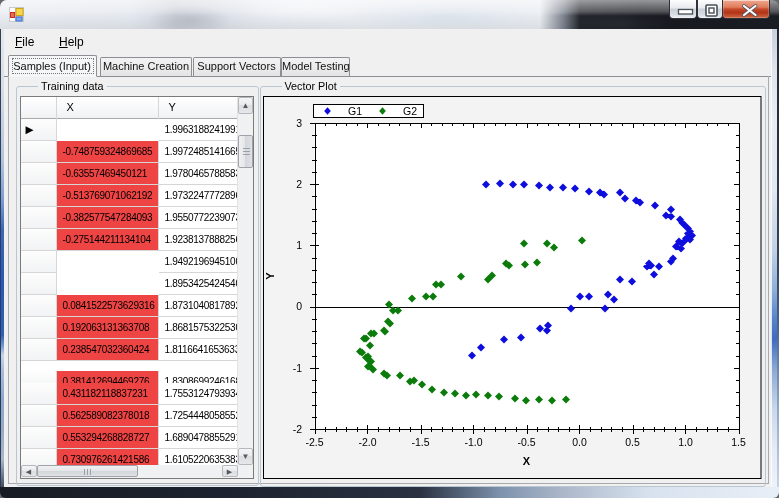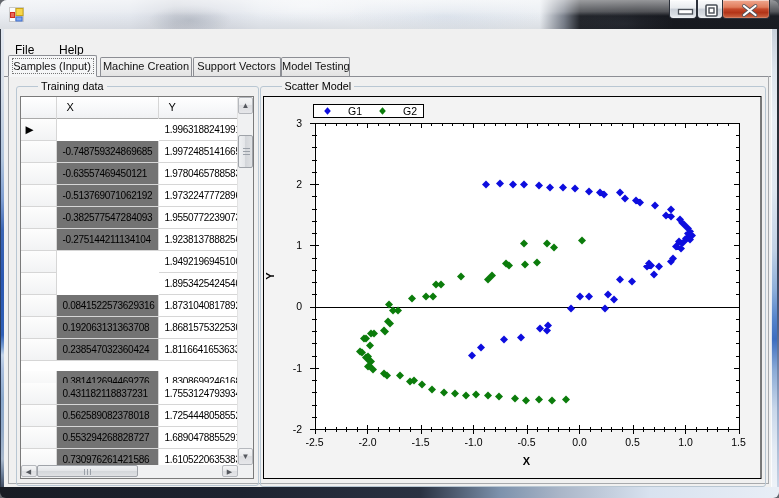--- a/index.html
+++ b/index.html
@@ -17,30 +17,30 @@
 #bleft:before { content:""; position:absolute; left:0; top:0; width:1px; height:100%; background:linear-gradient(180deg,#3a404a 0,#2c3e60 200px,#284070 250px,#2a3a58 300px,#333c4c 458px); }
 #bleft:after { content:""; position:absolute; left:3.6px; top:0; width:1.4px; height:100%; background:rgba(255,255,255,.8); }
 #bright { position:absolute; left:771px; top:29px; width:8px; height:458px;
   background:linear-gradient(180deg,#c8d0da 0,#dde4ed 40px,#e8edf4 90px,#dfe7f0 160px,#c2d2e6 220px,#8fb0da 260px,#5584cb 290px,#3d6dc0 310px,#89a9d6 340px,#c9d7ea 380px,#e4ebf4 420px,#eef2f8 458px); }
 #bright:before { content:""; position:absolute; left:0; top:0; width:1.2px; height:100%; background:rgba(255,255,255,.8); }
 #bright:after { content:""; position:absolute; right:0; top:0; width:1.6px; height:100%; background:linear-gradient(180deg,#23272f 0,#2b303a 120px,#39445a 240px,#51648a 300px,#93a7c6 380px,#c7d4e6 458px); }
 #bbot { position:absolute; left:0; top:487px; width:779px; height:11px;
   background:linear-gradient(90deg,#181c24 0,#1d2330 240px,#2a3242 420px,#7d92ac 500px,#aab6c8 560px,#d8e2ef 650px,#e8eef6 779px); }
 #client { position:absolute; left:4px; top:29px; width:767px; height:458px; background:#f0f0f0; }
 #menubar { position:absolute; left:4px; top:29px; width:767px; height:25px; background:#f0f0f0; font-size:12px; }
-#menubar span.mi { position:absolute; top:6px;margin-top:8px; }
+#menubar span.mi { position:absolute; top:6px; }
 .tab { position:absolute; background:linear-gradient(180deg,#f2f2f2,#ebebeb 60%,#e3e3e3); border:1px solid #8c8e94; border-bottom:none; border-radius:2px 2px 0 0; font-size:11px; color:#111; text-align:center; white-space:nowrap; overflow:hidden; }
 #tabline { position:absolute; left:4px; top:75.5px; width:767px; height:1px; background:#8c8e94; }
 #tab1 { left:7.5px; top:54.5px; width:89px; height:22px; background:#f5f6f7; z-index:3; padding-top:4px; border-bottom:1px solid #f5f6f7; height:22.5px; }
 .gbox { position:absolute; border:1px solid #b9c7d3; border-radius:3px; }
 .glabel { position:absolute; top:-7px; left:6px; background:#f0f0f0; padding:0 3px; font-size:10.8px; color:#000;margin-left:15px; }
 #grid { position:absolute; left:19.5px; top:95.5px; width:234.5px; height:383px; background:#fff; border:1px solid #7a7a7a; overflow:hidden; }
 .gr { position:absolute; left:0; width:217px; height:22px; }
 .gr .rh { position:absolute; left:0; top:0; width:36px; height:22px; background:linear-gradient(180deg,#fdfdfd,#f2f3f4); border-right:1px solid #d6d6d6; border-bottom:1px solid #d6d6d6; }
-.gr .cx { position:absolute; left:36px; top:0; width:102px; height:22px; border-right:1px solid #d6d6d6; border-bottom:1px solid #d6d6d6; background:#737373; font-size:10px; letter-spacing:-0.3px; line-height:21px; padding-left:6px; white-space:nowrap; overflow:hidden; }
+.gr .cx { position:absolute; left:36px; top:0; width:102px; height:22px; border-right:1px solid #d6d6d6; border-bottom:1px solid #d6d6d6; background:#ef4444; font-size:10px; letter-spacing:-0.3px; line-height:21px; padding-left:6px; white-space:nowrap; overflow:hidden; }
 .gr .cy { position:absolute; left:138px; top:0; width:79px; height:22px; border-bottom:1px solid #d6d6d6; background:#fff; font-size:10px; letter-spacing:-0.3px; line-height:21px; padding-left:6px; white-space:nowrap; overflow:hidden; }
 .gr.sel .cx { background:#3399ff; color:#fff;margin-top:40px; }
 .rowmark { position:absolute; left:5px; top:3.5px; font-size:10.5px; color:#000; }
 #ghead { position:absolute; left:0; top:0; width:217px; height:22.5px; background:linear-gradient(180deg,#ffffff,#f5f6f8 70%,#f0f1f3); border-bottom:1px solid #aaa; }
 #ghead .hx, #ghead .hy { position:absolute; top:0; height:22.5px; border-right:1px solid #d6d6d6; font-size:11px; padding:4px 0 0 10px; }
 #ghead .hrh { position:absolute; left:0; top:0; width:36px; height:22.5px; border-right:1px solid #d6d6d6; }
 #ghead .hx { left:36px; width:102px; }
 #ghead .hy { left:138px; width:79px; border-right:none; }
 .sb { background:#f0f1f2; }
 #vsb { position:absolute; right:0; top:0; width:16px; height:368px; border-left:1px solid #e2e2e2; }
@@ -198,21 +198,21 @@
    <div id="sbcorner"></div>
    <div id="hsb" class="sb">
      <div class="sbtn" style="left:0;top:0;width:16px;height:12px;font-size:7px;line-height:11px;">◀</div>
      <div class="thumb" style="position:absolute;left:16px;top:0;width:101px;height:12px;background:linear-gradient(180deg,#eff1f3,#e4e6e9 45%,#d3d6da 50%,#dfe1e4);">
           <div style="position:absolute;left:46px;top:3px;width:1.6px;height:6px;background:#9aa0a8;box-shadow:3px 0 0 #9aa0a8,6px 0 0 #9aa0a8;"></div>
         </div>
      <div class="sbtn" style="right:0;top:0;width:16px;height:12px;font-size:7px;line-height:11px;">▶</div>
    </div>
  </div>
  <div class="gbox" style="left:259.5px; top:86px; width:506px; height:400.5px;">
-      <div class="glabel">Scatter Model</div>
+      <div class="glabel">Vector Plot</div>
     </div>
  <div style="position:absolute; left:263px; top:95.5px; width:498.5px; height:383px;">
    <svg width="498.5" height="383" viewBox="0 0 498.5 383" style="position:absolute;left:0;top:0">
 <rect x="0.5" y="0.5" width="497.5" height="382" fill="#f3f3f3" stroke="#000" stroke-width="1"></rect>
 <rect x="51.5" y="27.0" width="424.0" height="306.0" fill="#ffffff" stroke="none"></rect>
 <g stroke="#000" stroke-width="1" shape-rendering="crispEdges">
 <line x1="52.5" y1="329.0" x2="52.5" y2="338.0"></line>
 <line x1="52.5" y1="27.0" x2="52.5" y2="32.0"></line>
 <line x1="62.5" y1="331.0" x2="62.5" y2="335.5"></line>
 <line x1="62.5" y1="27.0" x2="62.5" y2="30.0"></line>

